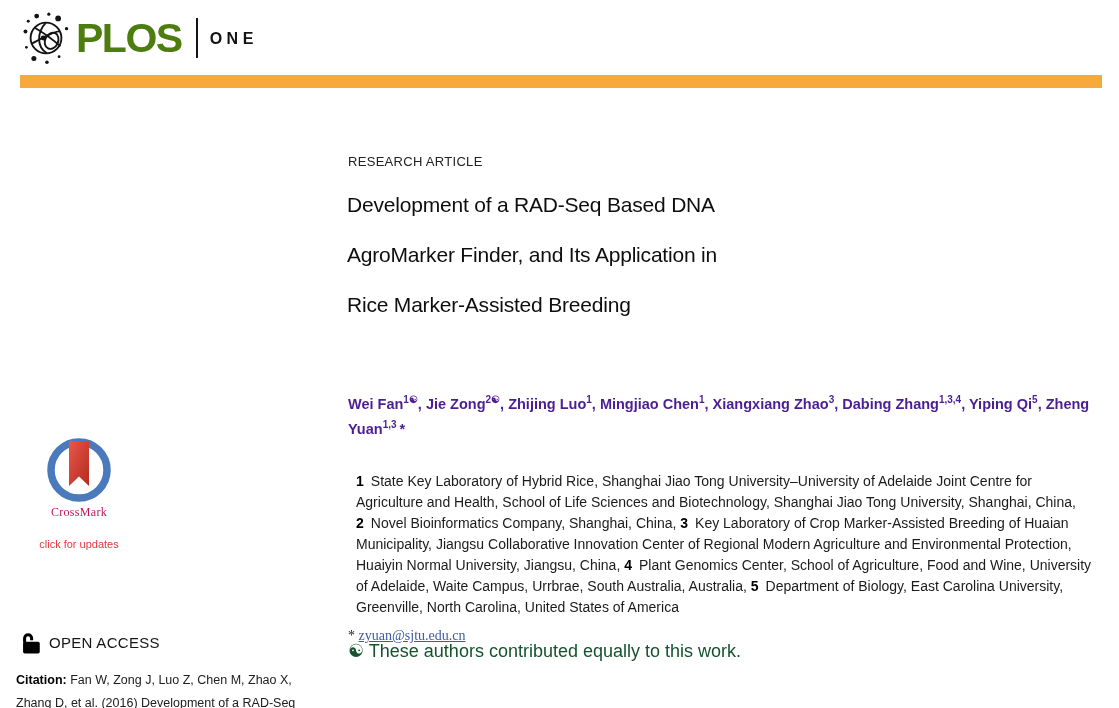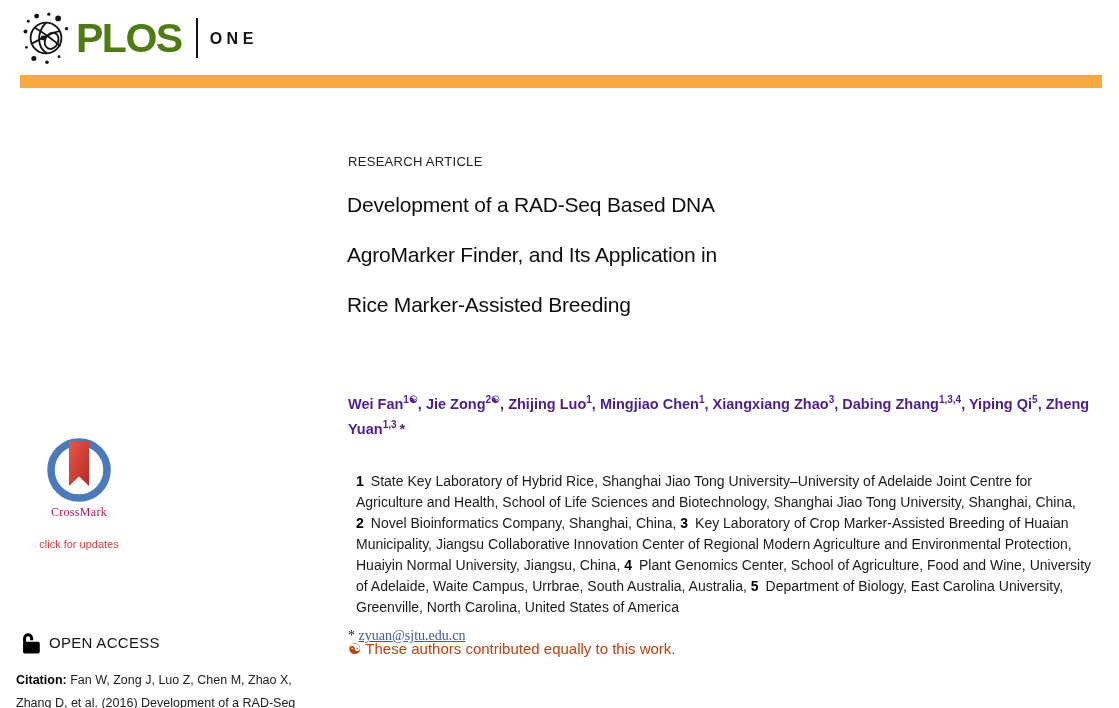--- a/index.html
+++ b/index.html
@@ -73,21 +73,21 @@
   }
   .authors sup { font-size:10px; line-height:0; }
   .corr-star { font-weight:700; }
   .affiliations {
     position:absolute; left:356px; top:457px; width:738px;
     font-size:14px; line-height:21px; color:#1b1b1b;
   }
   .aff-num { font-weight:700; color:#000; }
   .equal-note {
     position:absolute; left:348px; top:640px;
-    font-size:15px; color:#c2410c;
+    font-size:18px; color:#14532d;
   }
   .correspondence {
     position:absolute; left:348px; top:628px;
     font-size:14px; color:#1b1b1b;font-family:Liberation Serif, serif;
   }
   .email-link {
     color:#3B5BA5; text-decoration:underline; cursor:pointer;
   }
 </style>
 </head>

